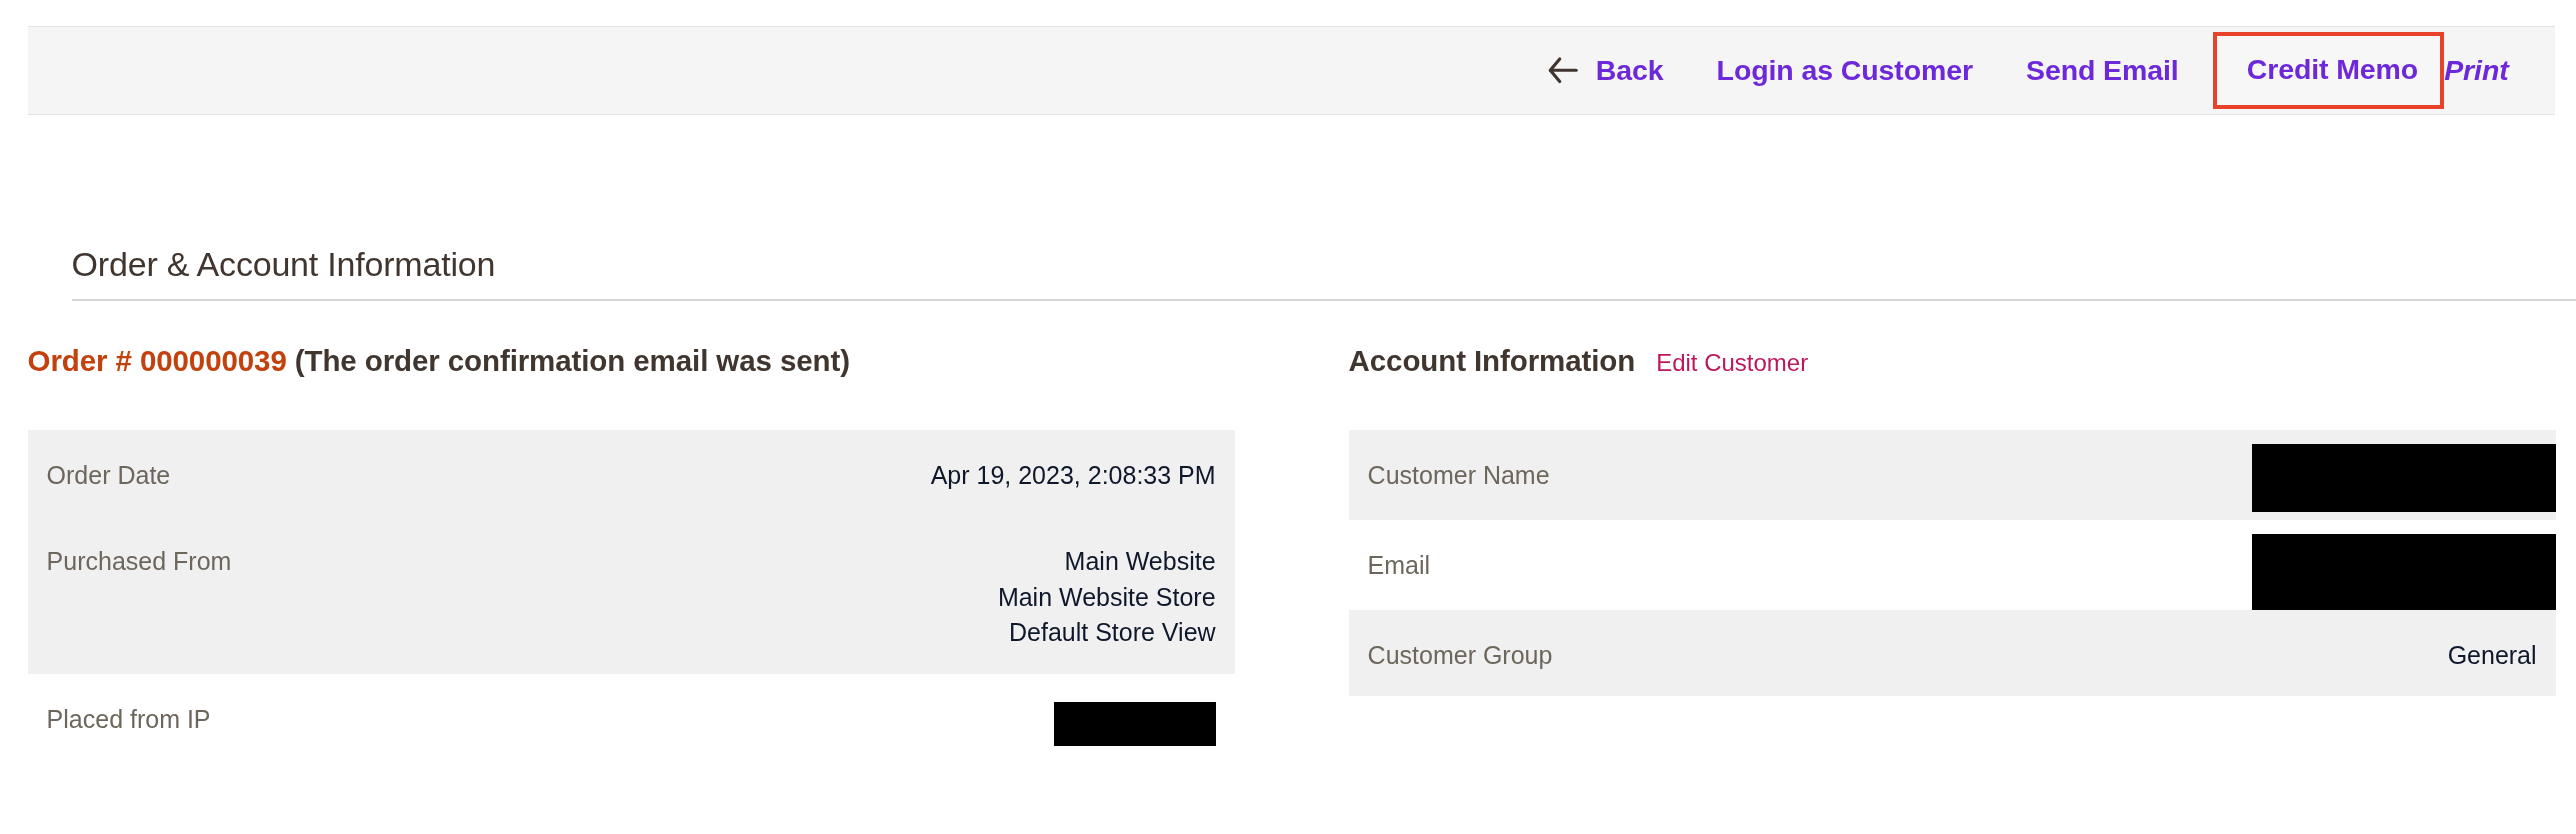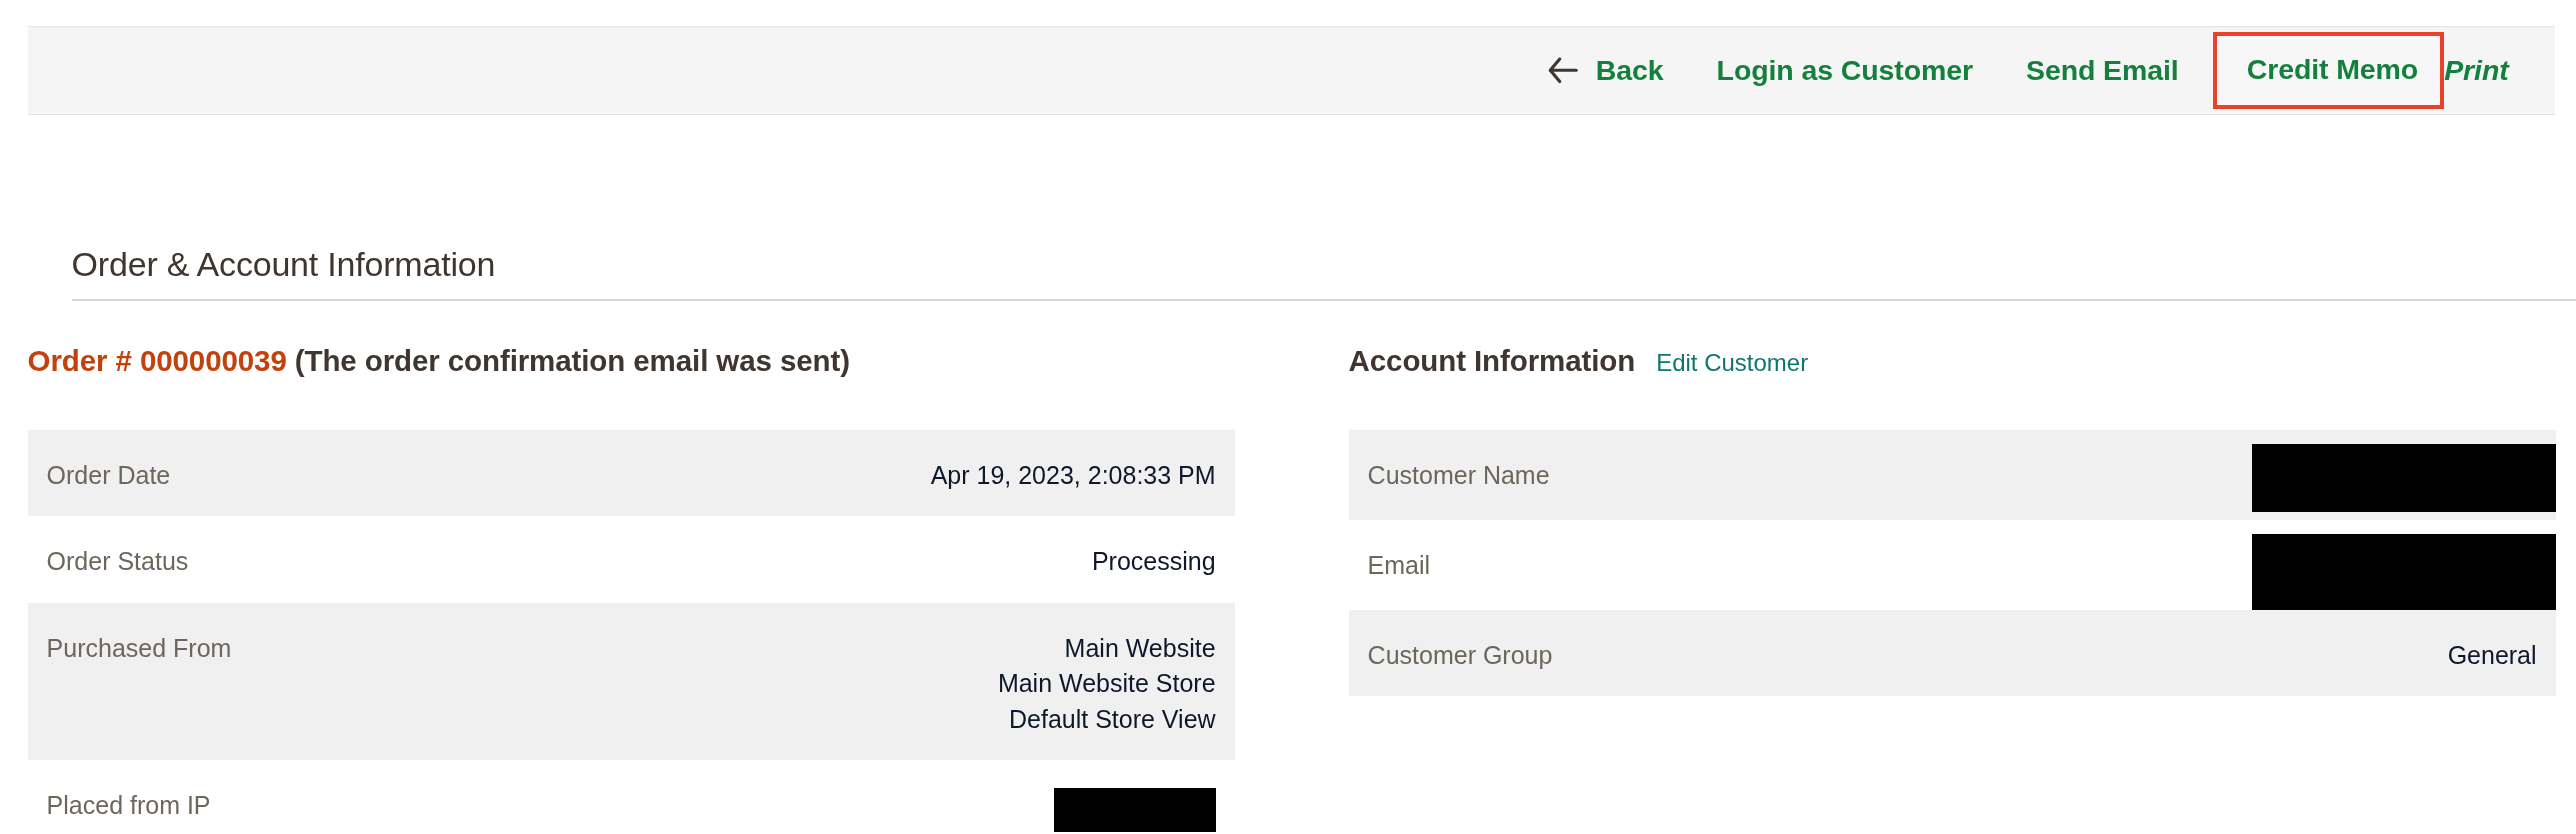--- a/index.html
+++ b/index.html
@@ -30,21 +30,21 @@
     border-top: 1.9px solid #e3e3e3;
     border-bottom: 1.9px solid #e3e3e3;
     display: flex;
     align-items: center;
     justify-content: flex-end;
     padding-right: 25px;
   }
 
   .action-btn {
     font-size: 28.5px;
-    color: #15803d;
+    color: #6d28d9;
     font-weight: 600;
     letter-spacing: -0.1px;
     background: none;
     border: none;
     font-family: "Liberation Sans", sans-serif;
     cursor: pointer;
     white-space: nowrap;
     padding: 0;
   }
 
@@ -122,21 +122,21 @@
     white-space: nowrap;
   }
   .col-title .t .order-link {
     color: #c2410c;
     font-weight: 700;
     text-decoration: none;
     cursor: pointer;
   }
   .edit-link {
     font-size: 24px;
-    color: #0f766e;
+    color: #be185d;
     text-decoration: none;
     cursor: pointer;
     white-space: nowrap;
   }
 
   .info-table {
     width: 100%;
     border-collapse: collapse;
     margin-top: 28.5px;
   }
@@ -212,24 +212,20 @@
           <span>(The order confirmation email was sent)</span>
         </div>
       </div>
 
       <table class="info-table">
         <tbody>
           <tr class="odd">
             <th>Order Date</th>
             <td>Apr 19, 2023, 2:08:33 PM</td>
           </tr>
-          <tr class="even">
-            <th>Order Status</th>
-            <td>Processing</td>
-          </tr>
           <tr class="odd">
             <th>Purchased From</th>
             <td class="multi-line">
               <span>Main Website</span>
               <span>Main Website Store</span>
               <span>Default Store View</span>
             </td>
           </tr>
           <tr class="even">
             <th>Placed from IP</th>

